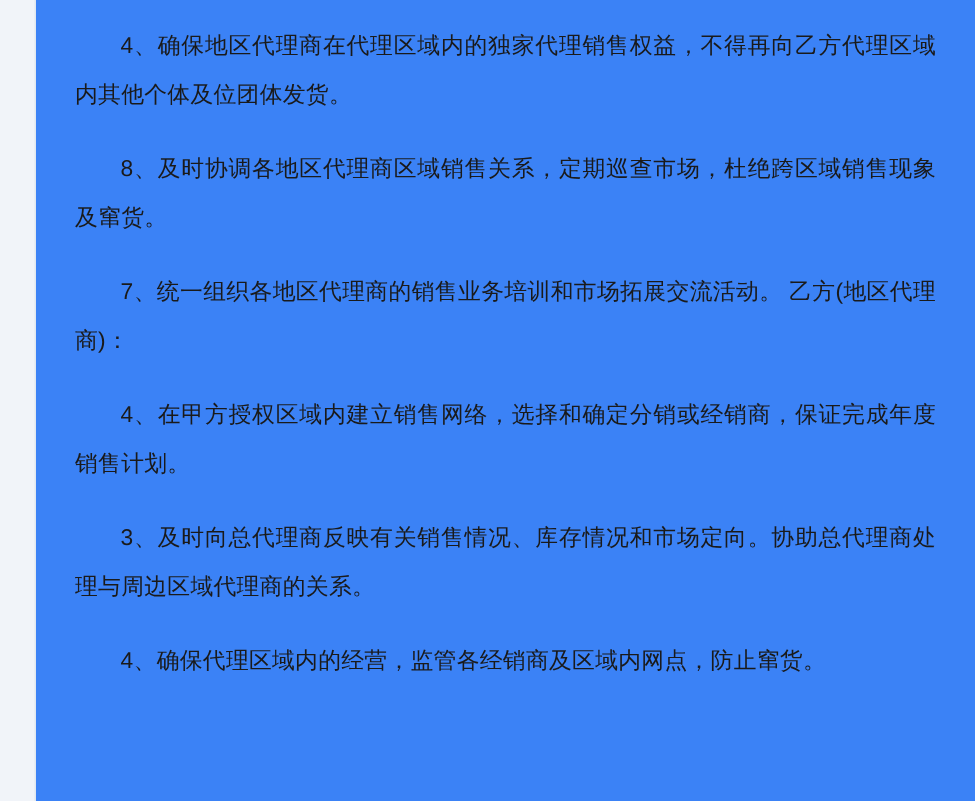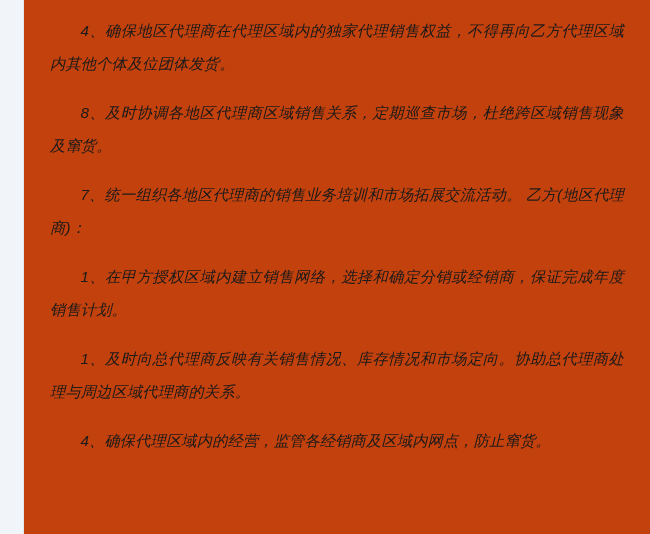--- a/index.html
+++ b/index.html
@@ -9,24 +9,23 @@
   body {
     width: 650px;
     height: 534px;
     background: #ffffff;
     font-family: "Liberation Sans", sans-serif;
   }
   .page {
     position: relative;
     width: 650px;
     height: 534px;
-    background: #c2410c;
+    background: #3b82f6;
     box-sizing: border-box;
     overflow: hidden;
-    font-style: italic;
   }
   .left-rule {
     position: absolute;
     left: 0;
     top: 0;
     width: 23px;
     height: 534px;
     background: #f1f4f9;
     border-right: 1px solid #e2e8f0;
   }
@@ -56,18 +55,18 @@
 <body>
 
 <div class="page">
 
   <div class="left-rule"></div>
 
   <div class="content">
     <p class="para">4、确保地区代理商在代理区域内的独家代理销售权益，不得再向乙方代理区域内其他个体及位团体发货。</p>
     <p class="para">8、及时协调各地区代理商区域销售关系，定期巡查市场，杜绝跨区域销售现象及窜货。</p>
     <p class="para">7、统一组织各地区代理商的销售业务培训和市场拓展交流活动。 乙方(地区代理商)：</p>
-    <p class="para">1、在甲方授权区域内建立销售网络，选择和确定分销或经销商，保证完成年度销售计划。</p>
-    <p class="para">1、及时向总代理商反映有关销售情况、库存情况和市场定向。协助总代理商处理与周边区域代理商的关系。</p>
+    <p class="para">4、在甲方授权区域内建立销售网络，选择和确定分销或经销商，保证完成年度销售计划。</p>
+    <p class="para">3、及时向总代理商反映有关销售情况、库存情况和市场定向。协助总代理商处理与周边区域代理商的关系。</p>
     <p class="para">4、确保代理区域内的经营，监管各经销商及区域内网点，防止窜货。</p>
   </div>
 
 </div>
 
 </body></html>

